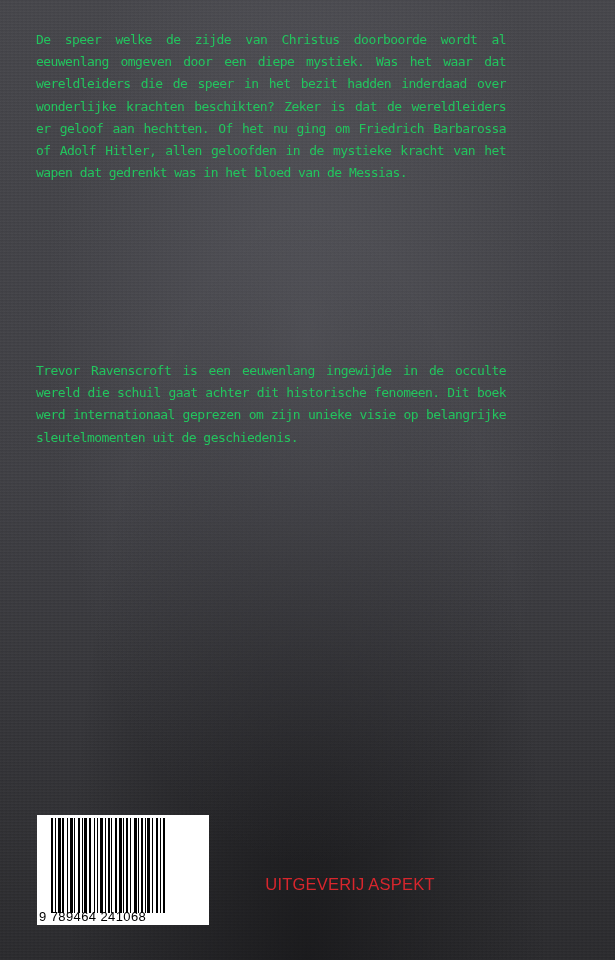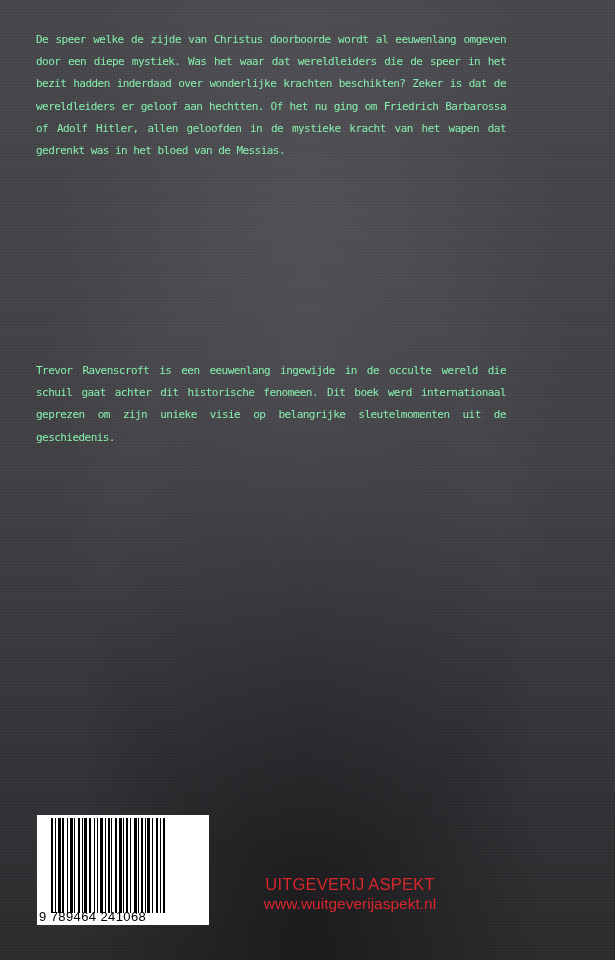--- a/index.html
+++ b/index.html
@@ -13,22 +13,22 @@
     background:
       radial-gradient(ellipse at 50% 35%, rgba(110,110,118,0.35) 0%, rgba(60,60,66,0) 60%),
       radial-gradient(ellipse at 50% 100%, rgba(20,20,22,0.7) 0%, rgba(20,20,22,0) 55%),
       repeating-linear-gradient(0deg, rgba(255,255,255,0.02) 0px, rgba(255,255,255,0.02) 1px, rgba(0,0,0,0.03) 2px, rgba(0,0,0,0.03) 3px),
       repeating-linear-gradient(90deg, rgba(255,255,255,0.015) 0px, rgba(0,0,0,0.025) 2px, rgba(255,255,255,0.01) 4px),
       linear-gradient(180deg, #46464b 0%, #3f3f44 50%, #2a2a2d 100%);
   }
   .blurb {
     position: absolute; left: 36px; width: 470px;
     font-family: "DejaVu Sans Mono", monospace;
-    font-size: 11px; line-height: 22.2px;
-    color: #86efac;
+    font-size: 13px; line-height: 22.2px;
+    color: #22c55e;
     text-align: justify;
     letter-spacing: -0.55px;
   }
   .blurb p { margin: 0; }
   #p1 { top: 29px; }
   #p2 { top: 360px; }
   .barcode {
     position: absolute; left: 37px; top: 815px; width: 172px; height: 110px;
     background: #ffffff;
   }
@@ -95,14 +95,13 @@
       <span style="width:1px;margin-right:3px"></span>
     <span style="width:2px;margin-right:2px"></span>
       <span style="width:1px;margin-right:2px"></span>
     <span style="width:2px;margin-right:2px"></span>
   </div>
   <div class="barcode-num">9 789464 241068</div>
 </div>
 
 <div class="publisher">
   <div class="name">UITGEVERIJ ASPEKT</div>
-  <div class="url">www.wuitgeverijaspekt.nl</div>
 </div>
 
 </body></html>

